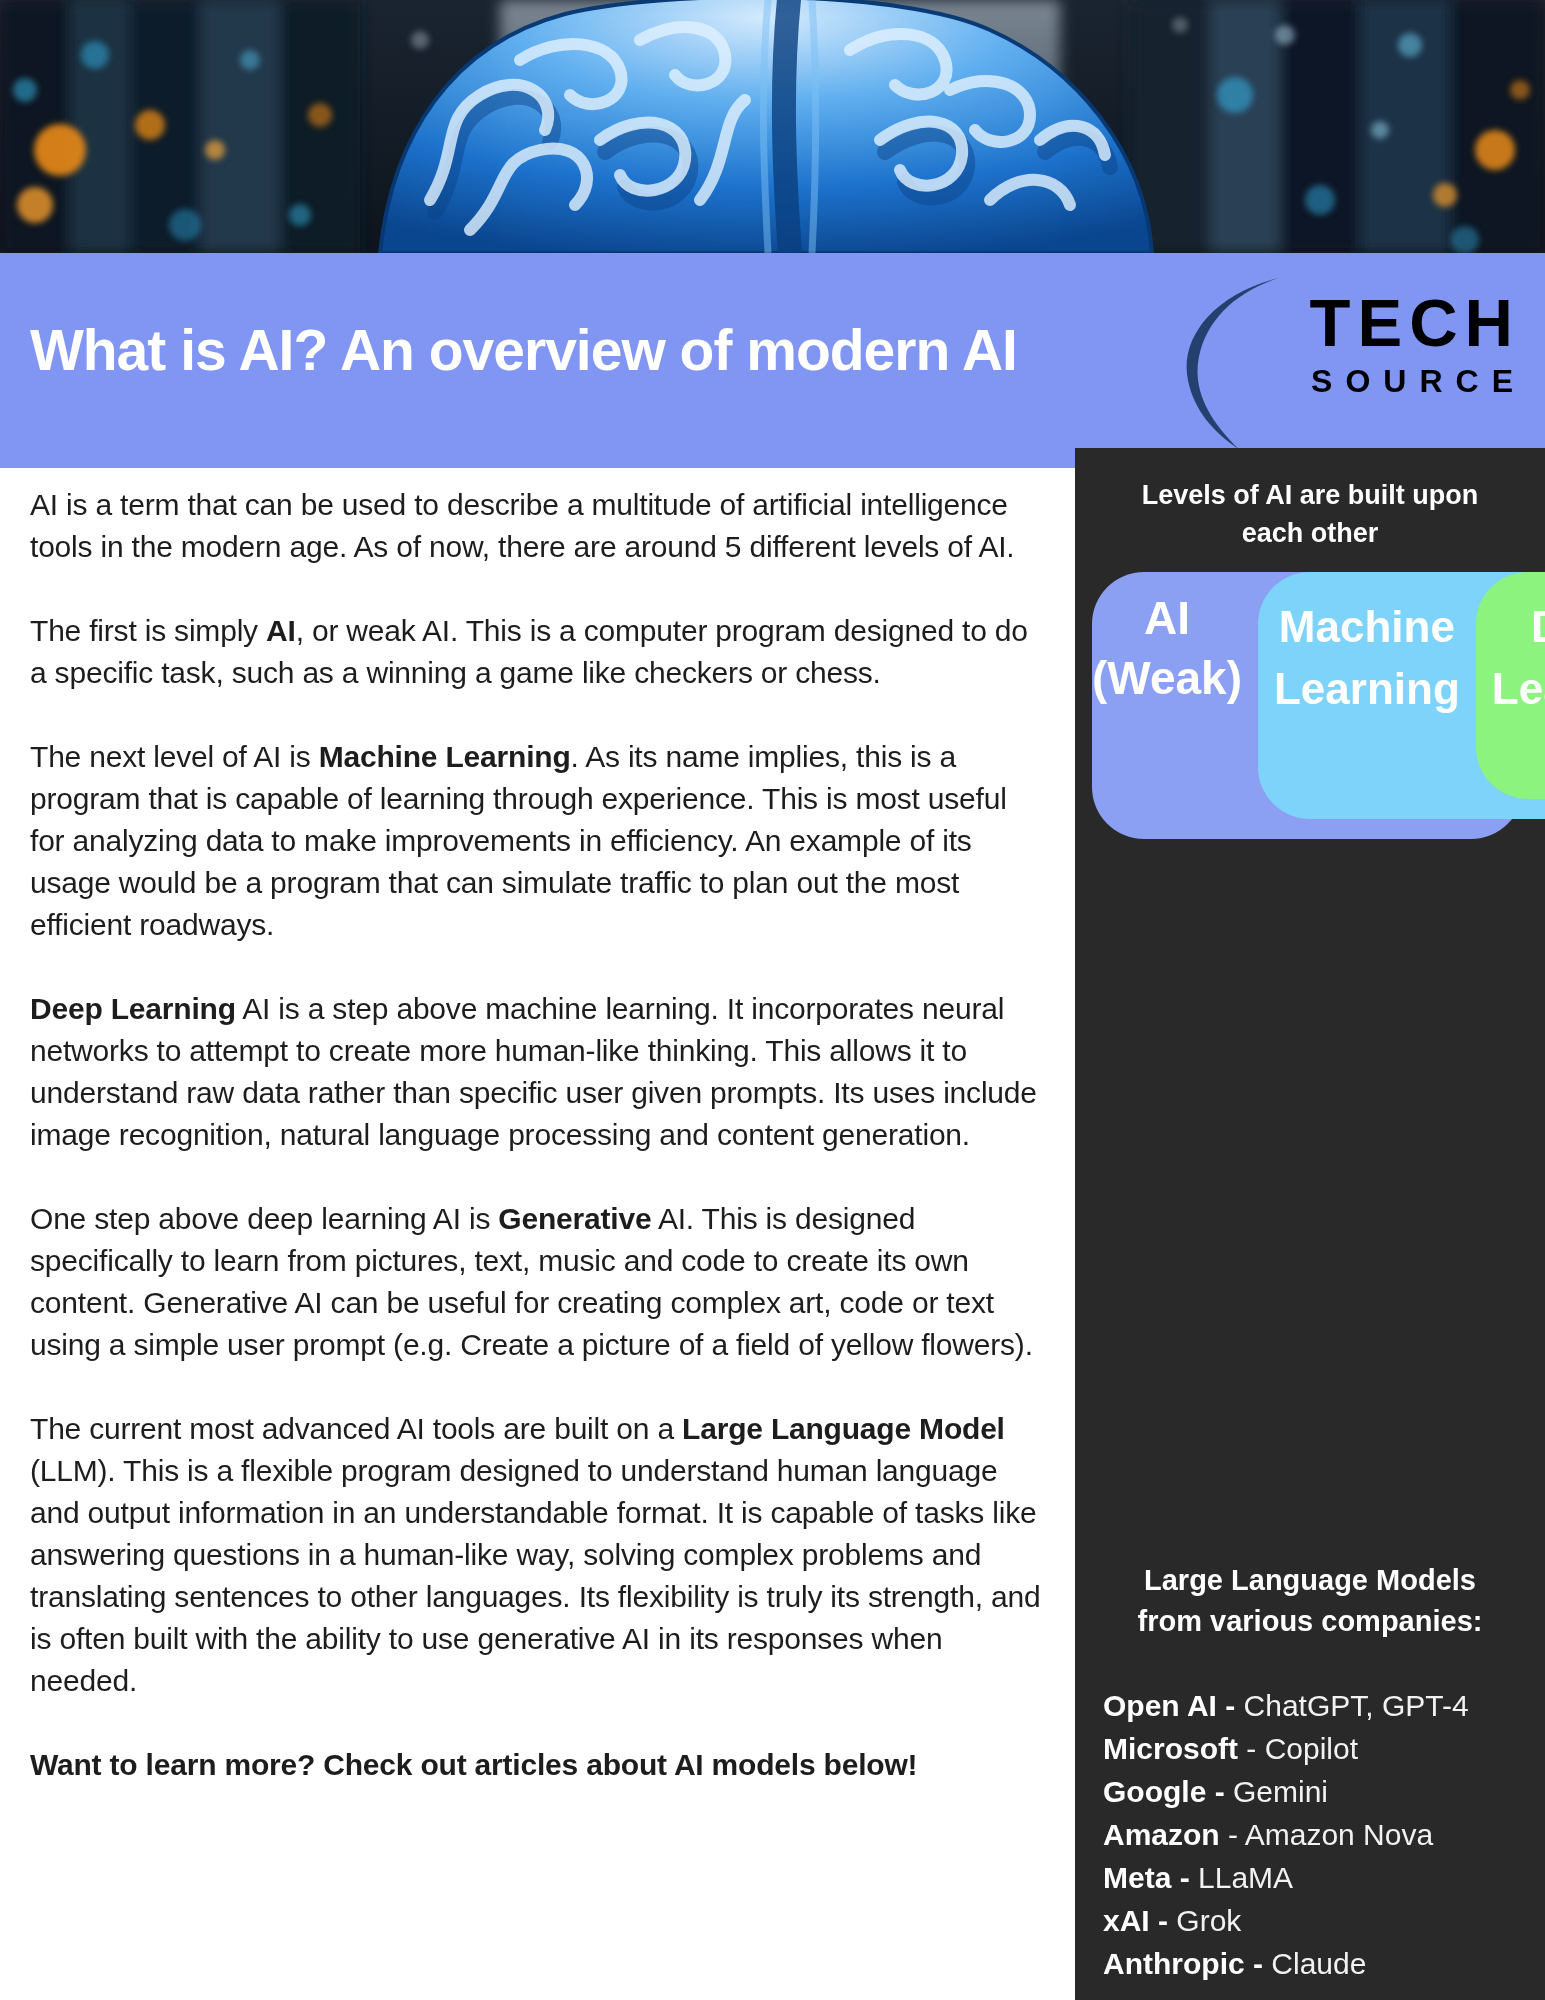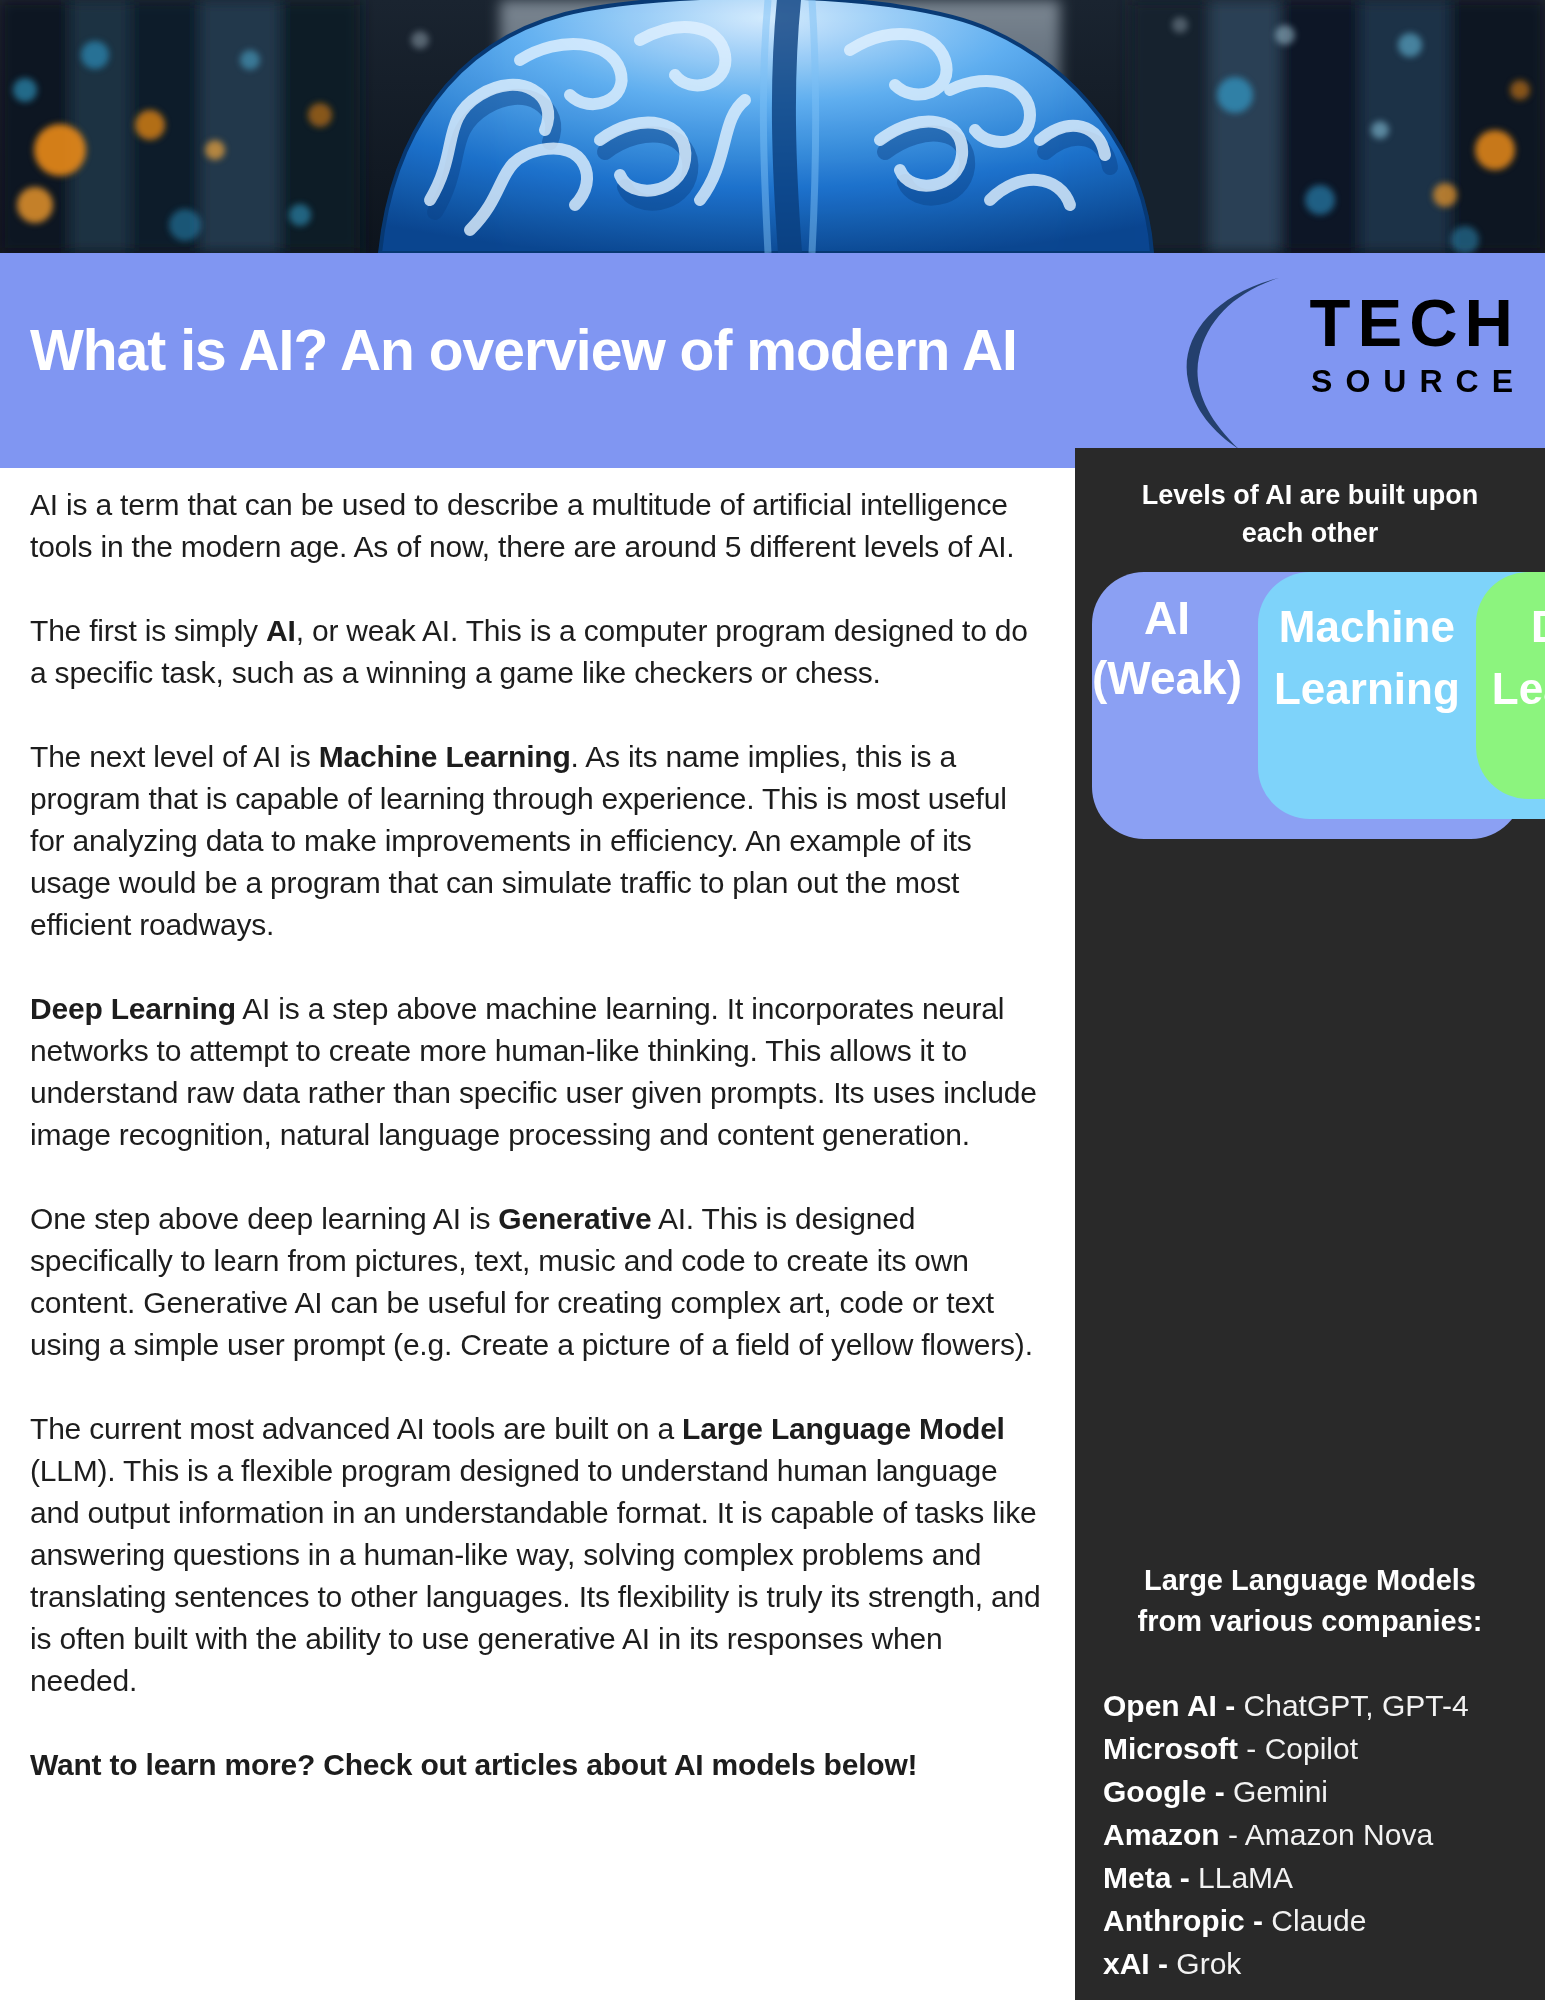--- a/index.html
+++ b/index.html
@@ -215,16 +215,16 @@
       </div>
     </div>
   <h3 class="llm-heading">Large Language Models
 from various companies:</h3>
   <div class="companies">
       <div class="company-line"><span class="b">Open AI -</span><span> ChatGPT, GPT-4</span></div>
       <div class="company-line"><span class="b">Microsoft</span><span> - Copilot</span></div>
       <div class="company-line"><span class="b">Google -</span><span> Gemini</span></div>
       <div class="company-line"><span class="b">Amazon</span><span> - Amazon Nova</span></div>
       <div class="company-line"><span class="b">Meta -</span><span> LLaMA</span></div>
+      <div class="company-line"><span class="b">xAI -</span><span> Grok</span></div>
       <div class="company-line"><span class="b">Anthropic -</span><span> Claude</span></div>
-      <div class="company-line"><span class="b">xAI -</span><span> Grok</span></div>
     </div>
 </aside>
 
 </body></html>

